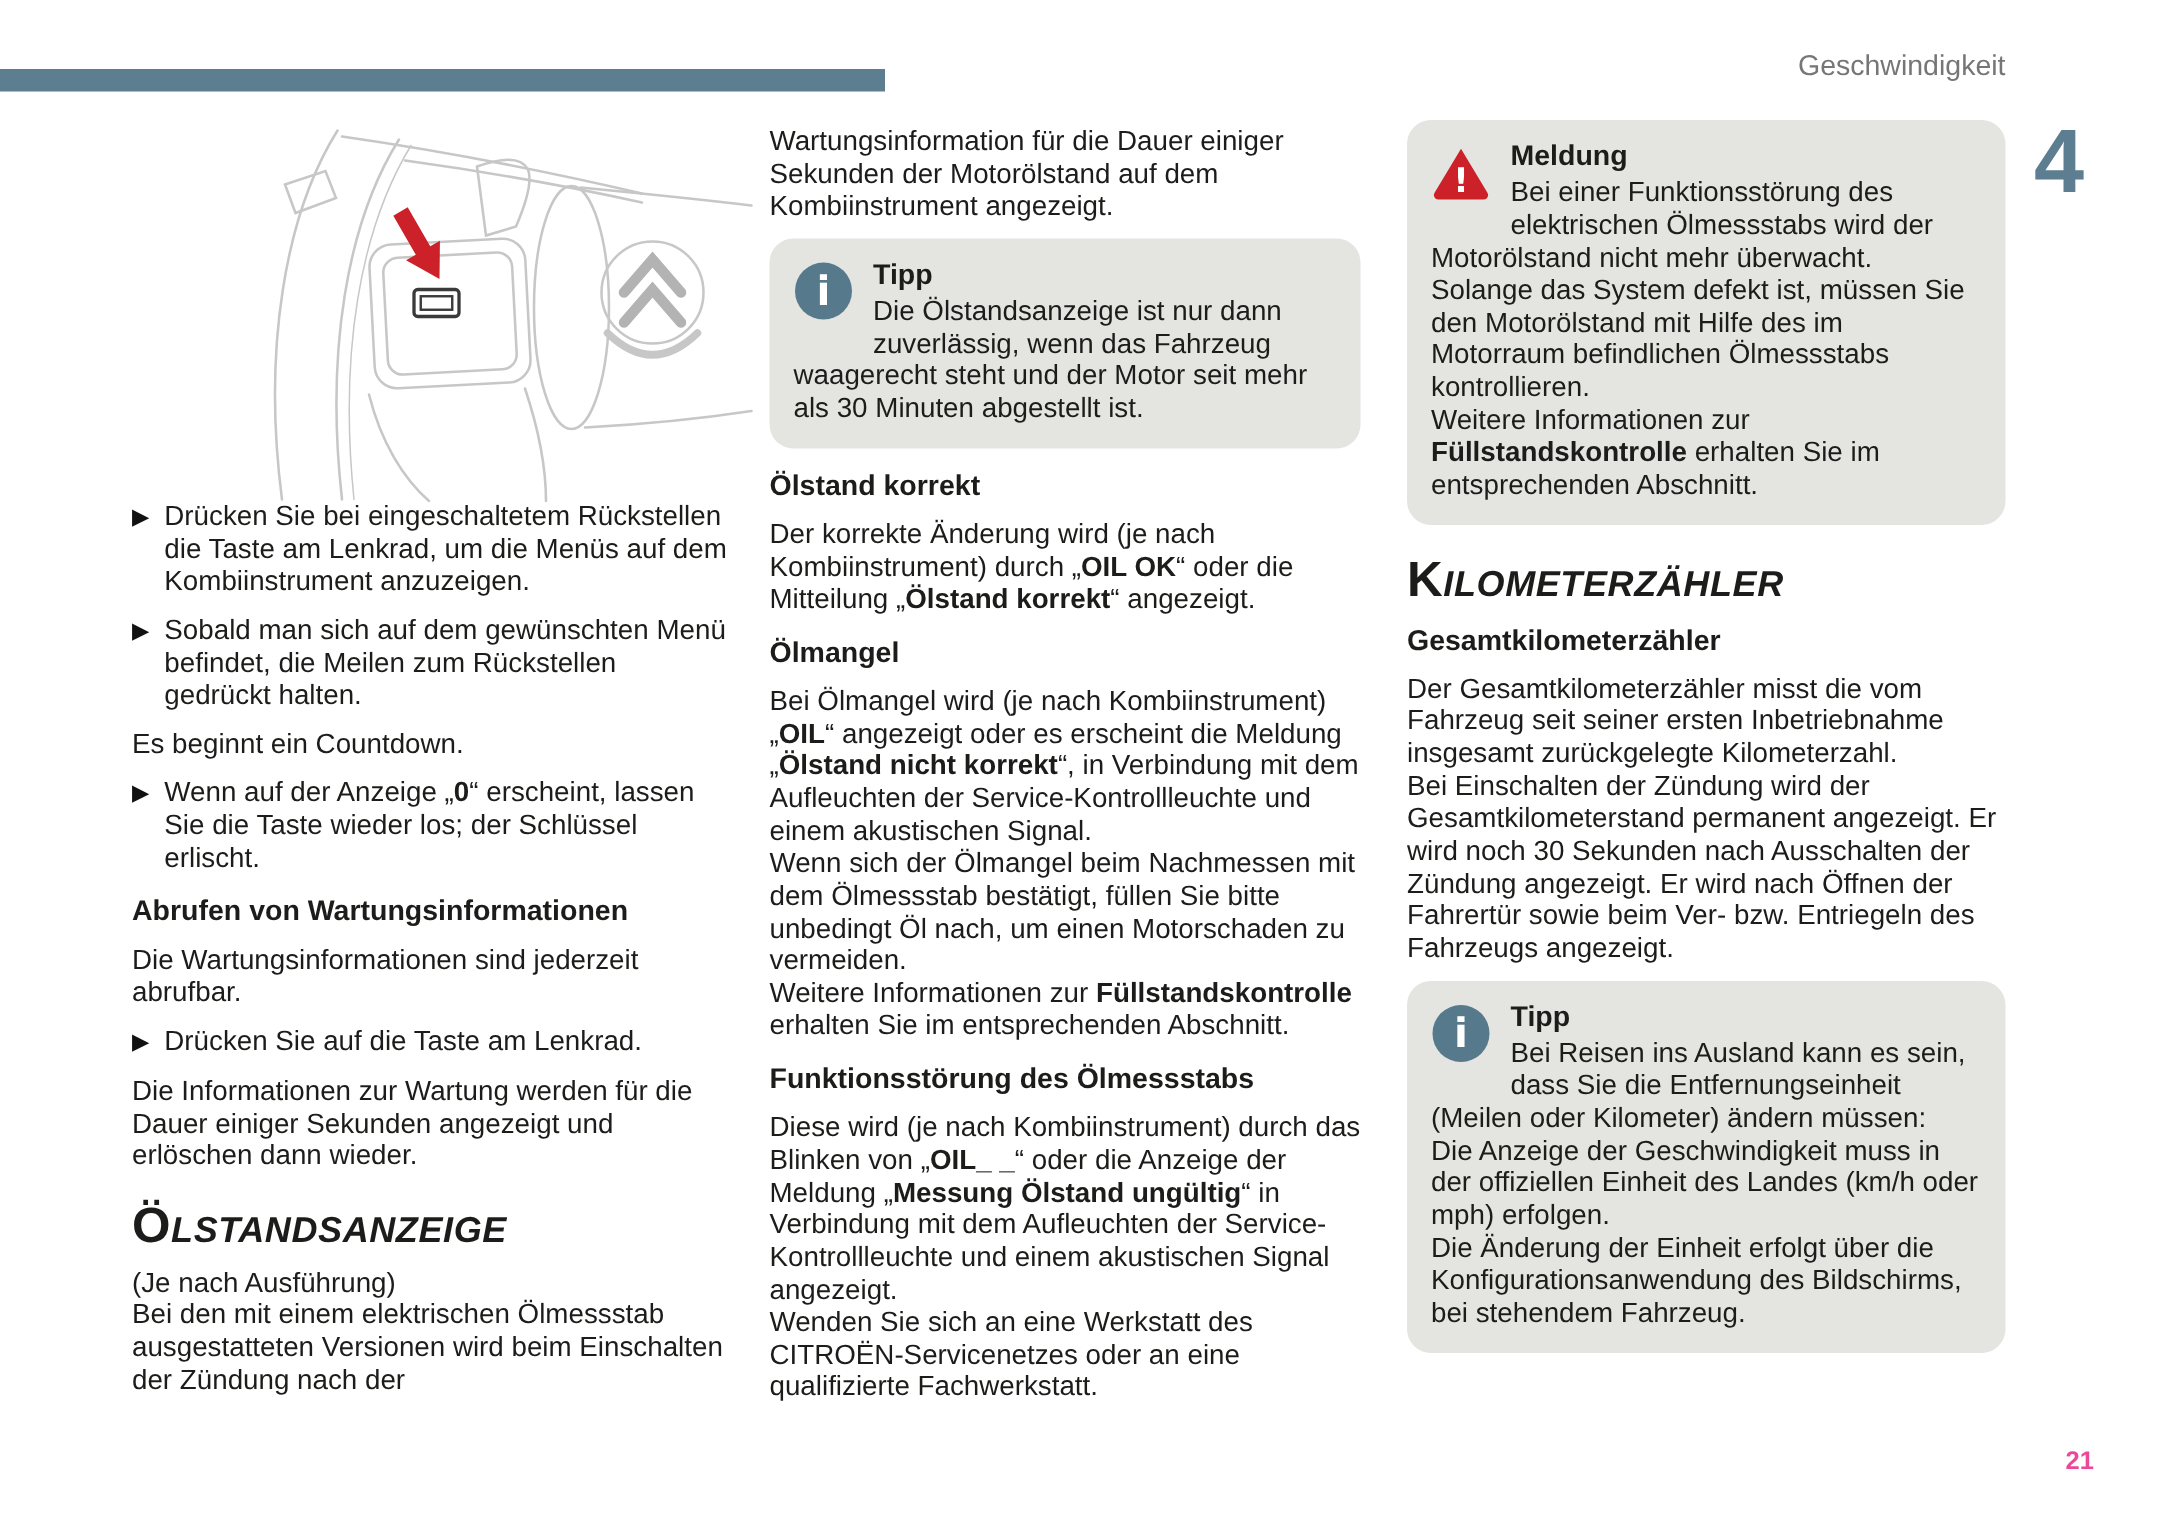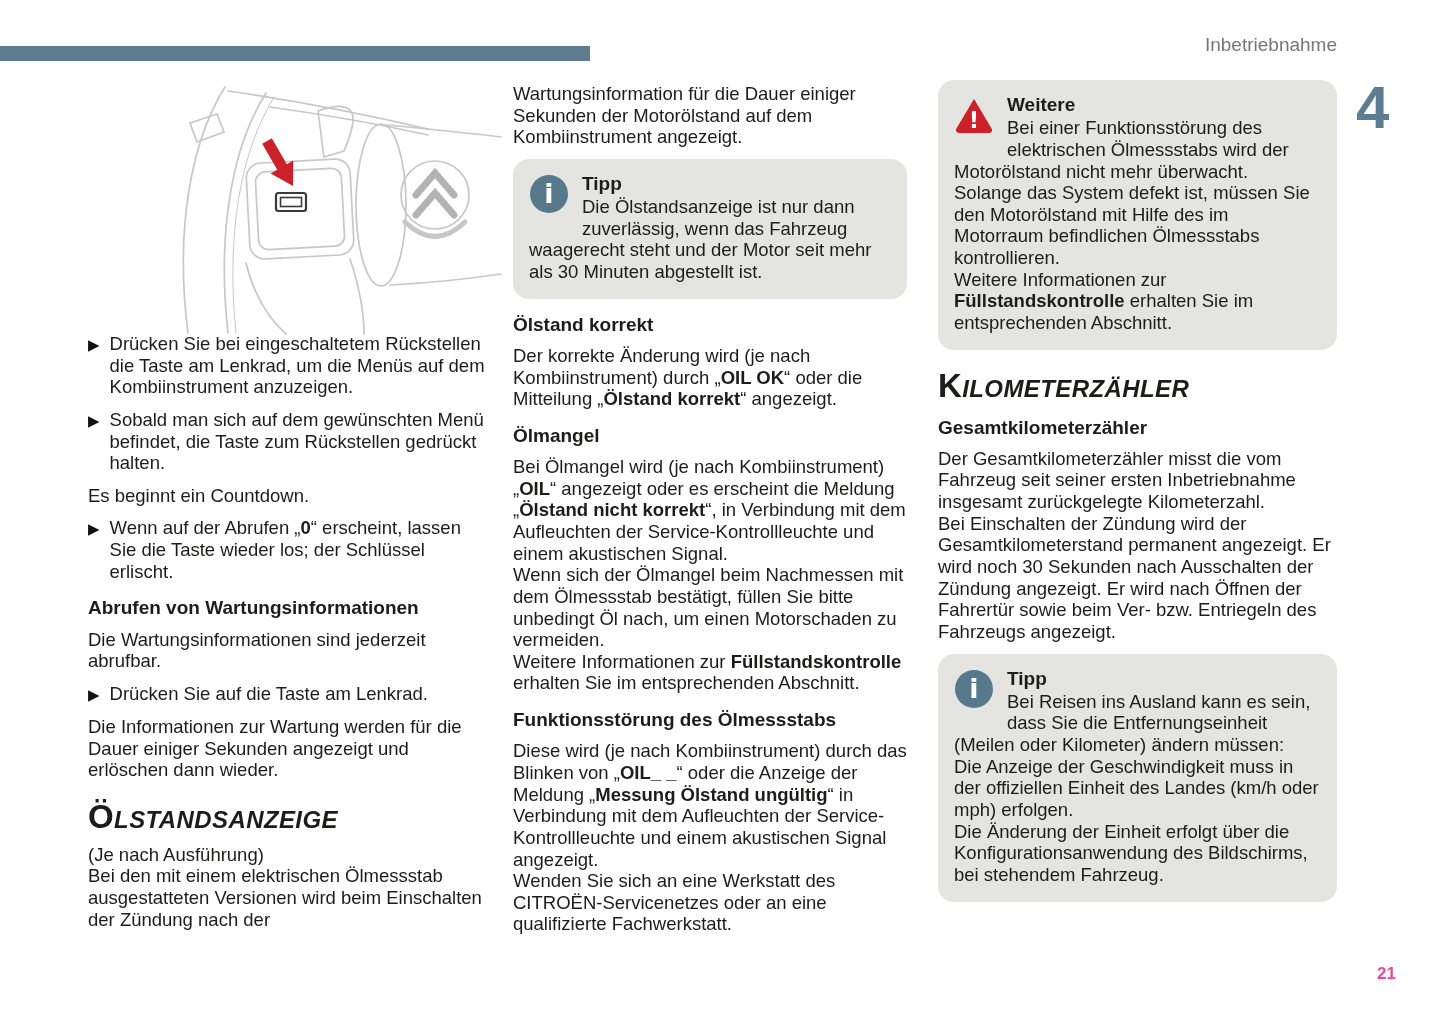--- a/index.html
+++ b/index.html
@@ -43,21 +43,21 @@
   }
   aside.infobox .boxicon{float:left;width:40px;height:40px;margin:1px 13px 10px 0;}
   aside.infobox .boxicon svg{width:100%;height:100%;display:block;}
   aside.infobox h4{font-size:19px;margin:0 0 1px 0;}
   aside.infobox p{margin:0;}
 </style>
 </head>
 <body>
 
 <div class="topbar"></div>
-<div class="header-title">Inbetriebnahme</div>
+<div class="header-title">Geschwindigkeit</div>
 <div class="chapter-number">4</div>
 
 <div class="illustration">
   <svg viewBox="0 0 374 252" width="374" height="252" fill="none" stroke="var(--line-gray)" stroke-width="1.7" stroke-linecap="round">
 
     <path d="M97,4 C62,60 47,150 60,250"></path>
     <path d="M138,10 C103,66 89,152 100,250"></path>
     <path d="M146,14 C112,70 98,152 108,250" stroke-width="1"></path>
 
     <path d="M62,40 l27,-9 l7,18 l-27,10 z"></path>
@@ -89,26 +89,26 @@
   </svg>
 </div>
 
 <div id="col-left" class="col">
     <div class="bullet">
       <span class="marker">▶</span>
       <span class="txt"><span>Drücken Sie bei eingeschaltetem Rückstellen die Taste am Lenkrad, um die Menüs auf dem Kombiinstrument anzuzeigen.</span></span>
     </div>
     <div class="bullet">
       <span class="marker">▶</span>
-      <span class="txt"><span>Sobald man sich auf dem gewünschten Menü befindet, die Taste zum Rückstellen gedrückt halten.</span></span>
+      <span class="txt"><span>Sobald man sich auf dem gewünschten Menü befindet, die Meilen zum Rückstellen gedrückt halten.</span></span>
     </div>
     <p class="para"><span>Es beginnt ein Countdown.</span></p>
     <div class="bullet">
       <span class="marker">▶</span>
-      <span class="txt"><span>Wenn auf der Abrufen „</span><b>0</b><span>“ erscheint, lassen Sie die Taste wieder los; der Schlüssel erlischt.</span></span>
+      <span class="txt"><span>Wenn auf der Anzeige „</span><b>0</b><span>“ erscheint, lassen Sie die Taste wieder los; der Schlüssel erlischt.</span></span>
     </div>
     <h3 class="runin">Abrufen von Wartungsinformationen</h3>
     <p class="para"><span>Die Wartungsinformationen sind jederzeit abrufbar.</span></p>
     <div class="bullet">
       <span class="marker">▶</span>
       <span class="txt"><span>Drücken Sie auf die Taste am Lenkrad.</span></span>
     </div>
     <p class="para"><span>Die Informationen zur Wartung werden für die Dauer einiger Sekunden angezeigt und erlöschen dann wieder.</span></p>
     <h2 class="section"><span class="cap">Ö</span><span class="rest">LSTANDSANZEIGE</span></h2>
     <p class="para"><span>(Je nach Ausführung)</span><br><span>Bei den mit einem elektrischen Ölmessstab ausgestatteten Versionen wird beim Einschalten der Zündung nach der</span></p>
@@ -133,21 +133,21 @@
     <p class="para"><span>Diese wird (je nach Kombiinstrument) durch das Blinken von „</span><b>OIL_ _</b><span>“ oder die Anzeige der Meldung „</span><b>Messung Ölstand ungültig</b><span>“ in Verbindung mit dem Aufleuchten der Service-Kontrollleuchte und einem akustischen Signal angezeigt.</span><br><span>Wenden Sie sich an eine Werkstatt des CITROËN-Servicenetzes oder an eine qualifizierte Fachwerkstatt.</span></p>
   </div>
 <div id="col-right" class="col">
     <aside class="infobox warning">
       <span class="boxicon">
         <svg viewBox="0 0 44 40">
           <path d="M22,2.5 L41.5,35 a3.2,3.2 0 0 1 -2.8,4.8 H5.3 A3.2,3.2 0 0 1 2.5,35 Z" fill="var(--warning-red)"></path>
           <text x="22" y="34" text-anchor="middle" font-family="DejaVu Sans, sans-serif" font-size="25" font-weight="bold" fill="#fff">!</text>
         </svg>
       </span>
-      <h4>Weitere</h4>
+      <h4>Meldung</h4>
       <p><span>Bei einer Funktionsstörung des elektrischen Ölmessstabs wird der Motorölstand nicht mehr überwacht. Solange das System defekt ist, müssen Sie den Motorölstand mit Hilfe des im Motorraum befindlichen Ölmessstabs kontrollieren.</span><br><span>Weitere Informationen zur </span><b>Füllstandskontrolle</b><span> erhalten Sie im entsprechenden Abschnitt.</span></p>
     </aside>
     <h2 class="section"><span class="cap">K</span><span class="rest">ILOMETERZÄHLER</span></h2>
     <h3 class="runin">Gesamtkilometerzähler</h3>
     <p class="para"><span>Der Gesamtkilometerzähler misst die vom Fahrzeug seit seiner ersten Inbetriebnahme insgesamt zurückgelegte Kilometerzahl.</span><br><span>Bei Einschalten der Zündung wird der Gesamtkilometerstand permanent angezeigt. Er wird noch 30 Sekunden nach Ausschalten der Zündung angezeigt. Er wird nach Öffnen der Fahrertür sowie beim Ver- bzw. Entriegeln des Fahrzeugs angezeigt.</span></p>
     <aside class="infobox tip">
       <span class="boxicon">
         <svg viewBox="0 0 40 40">
           <circle cx="20" cy="20" r="19" fill="var(--icon-slate)"></circle>
           <text x="20" y="29" text-anchor="middle" font-family="DejaVu Sans, sans-serif" font-size="27" font-weight="bold" fill="#fff">i</text>

